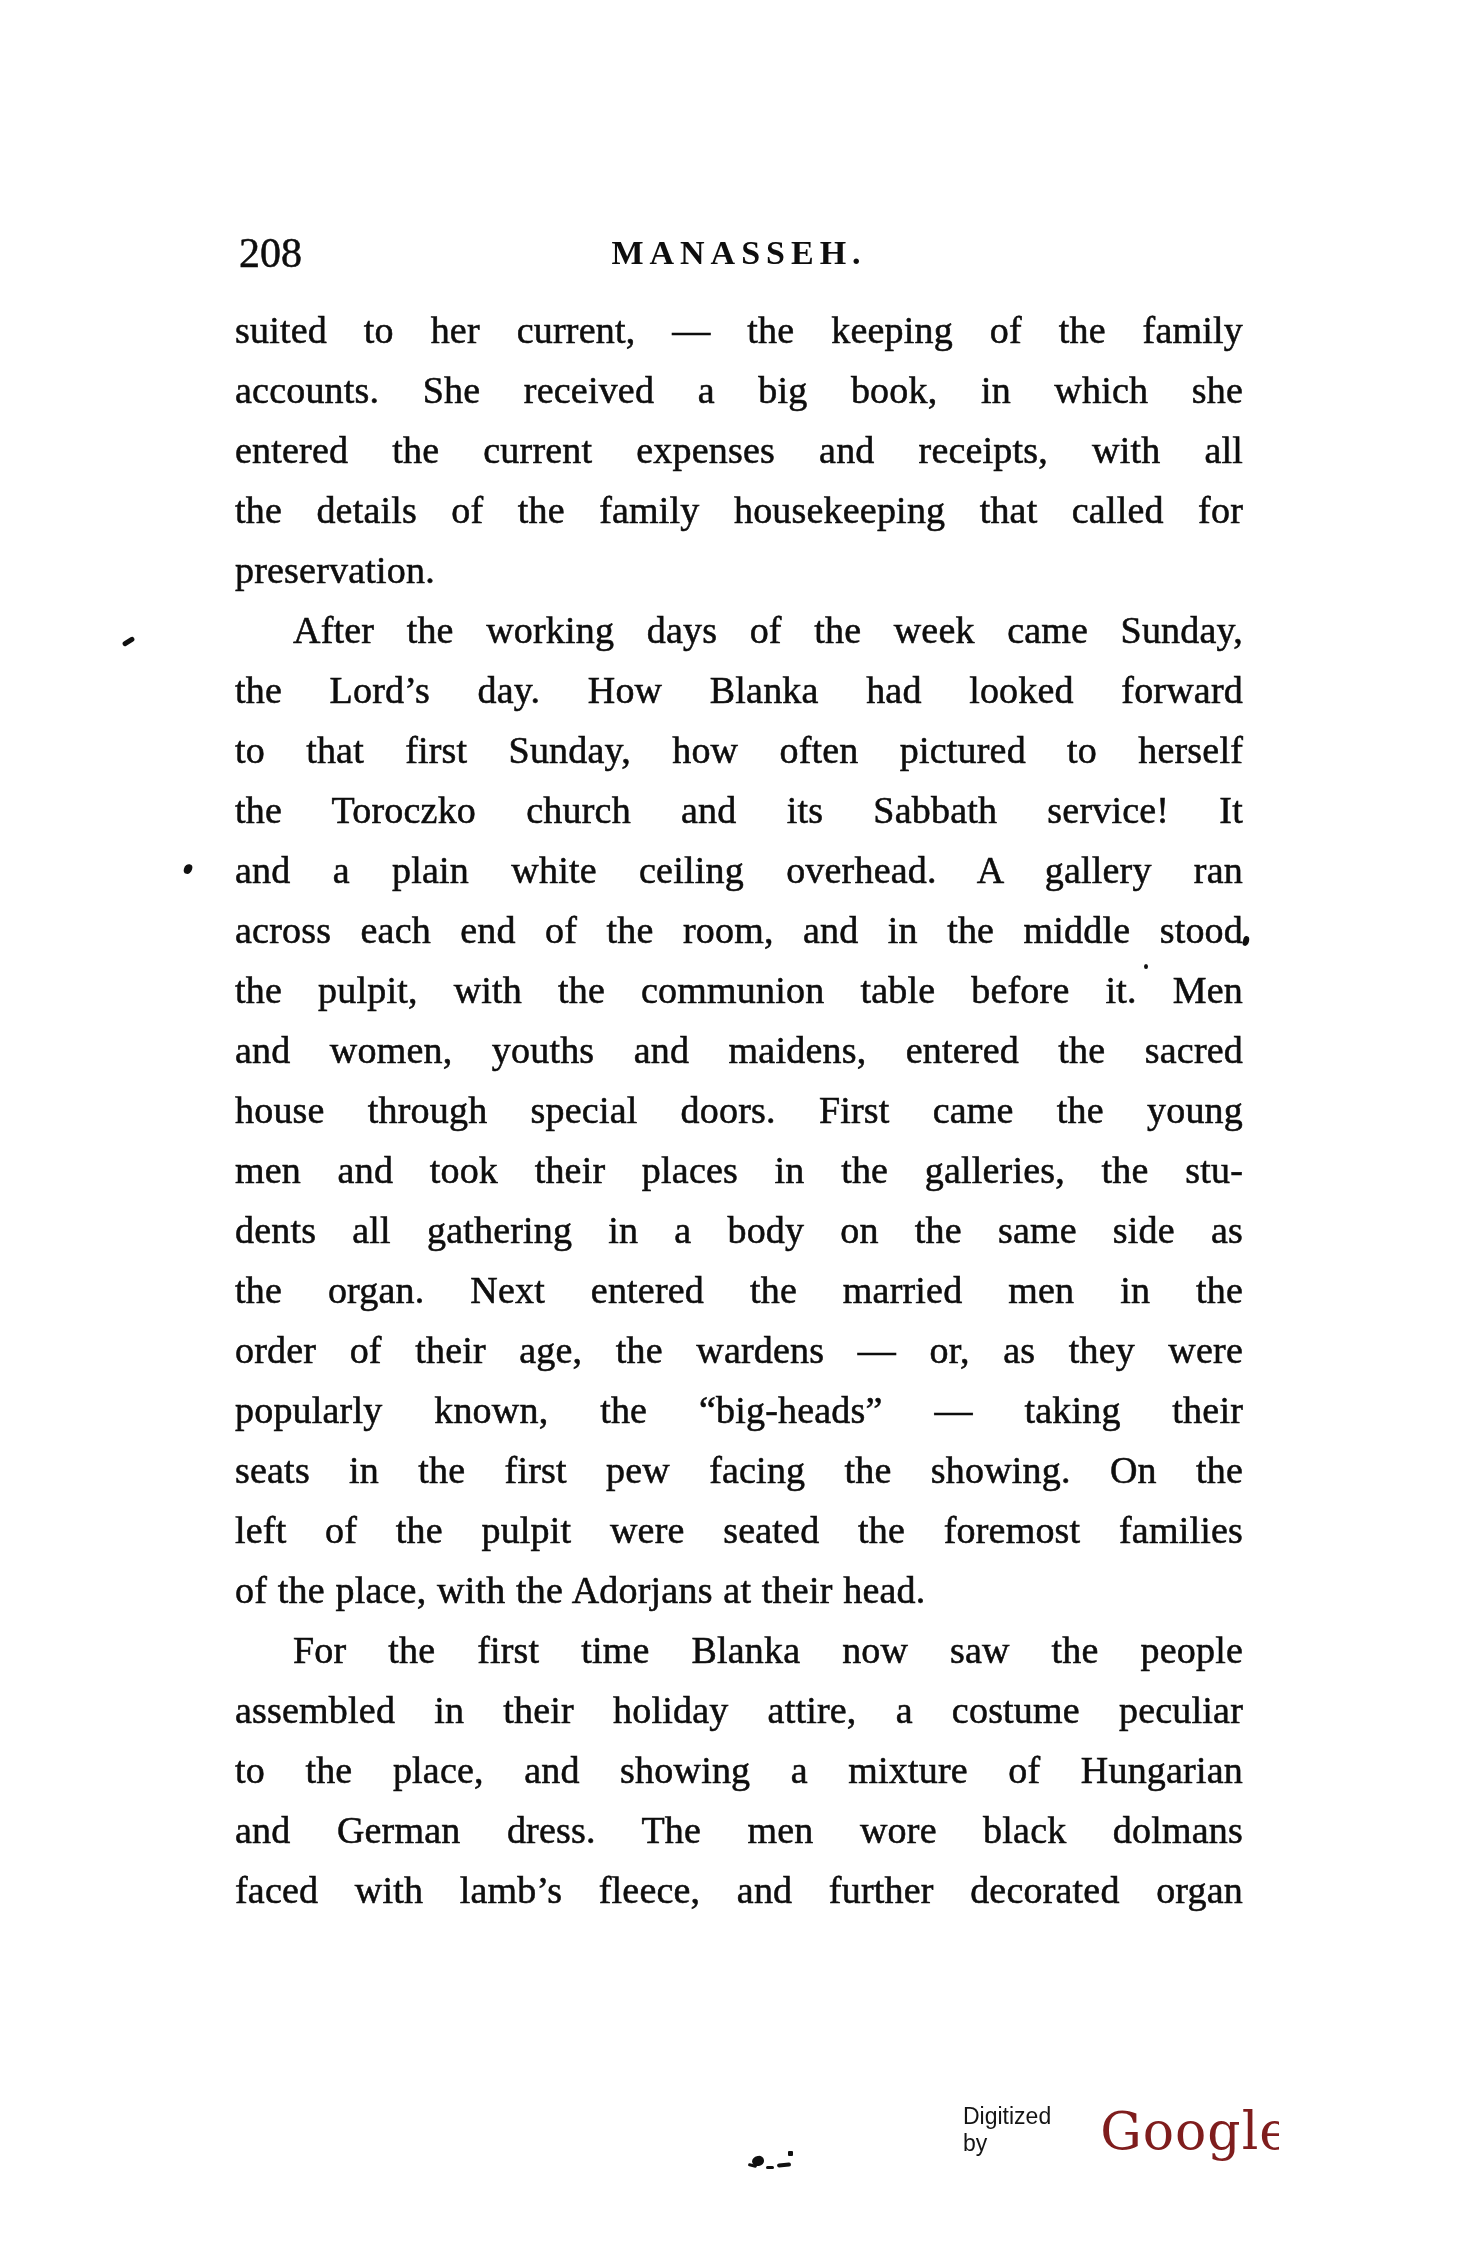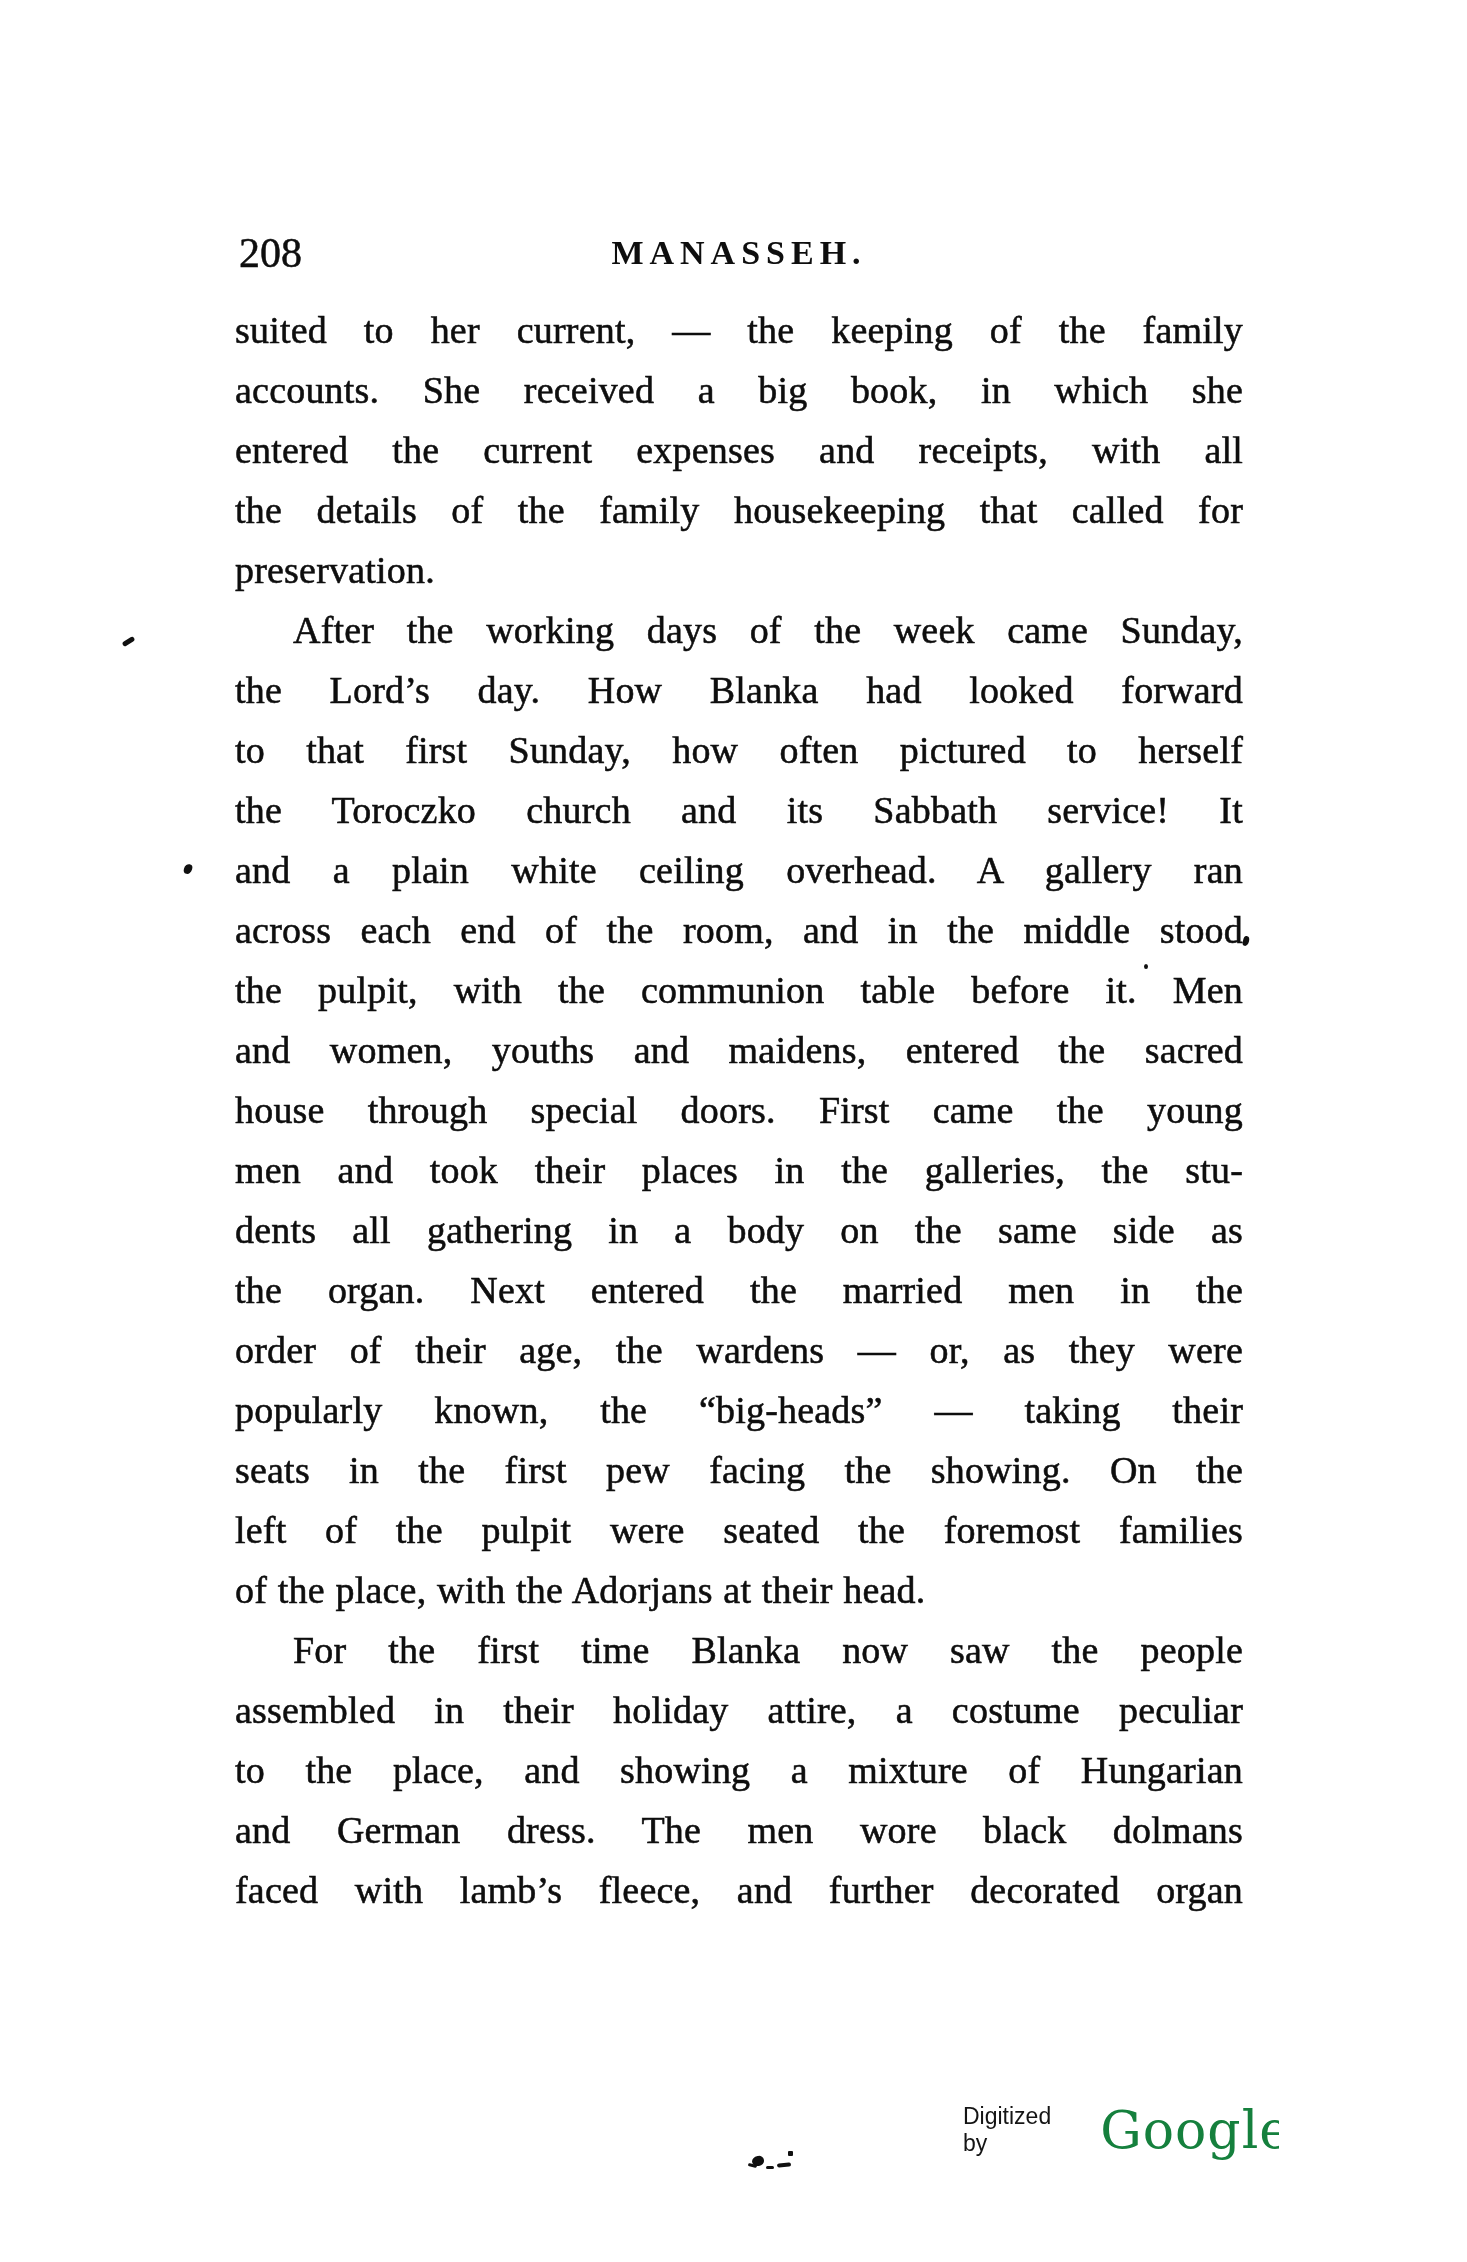--- a/index.html
+++ b/index.html
@@ -58,35 +58,35 @@
   }
   .line.indent { text-indent: 58px; }
   .line.para-end { text-align-last: left; }
 
   
   .footer {
     position: absolute;
     top: 2103px;
     left: 963px;
     display: flex;
-    align-items: center;
+    align-items: flex-end;
     gap: 37px;
   }
   .digitized {
     font-family: "Liberation Sans", sans-serif;
     font-size: 23px;
     color: #141414;
   }
   .google {
     font-family: "DejaVu Serif", serif;
     font-size: 52px;
     line-height: 52px;
     margin-left: 12px;
     letter-spacing: 1px;
-    color: #15803d;
+    color: #7f1d1d;
   }
 
   
   .speck { position: absolute; background: #101010; }
   .speck.s1 { left: 122px; top: 639px; width: 13px; height: 5px; border-radius: 3px; transform: rotate(-32deg); }
   .speck.s2 { left: 184px; top: 864px; width: 8px; height: 10px; border-radius: 60% 40% 55% 45%; transform: rotate(15deg); }
   .speck.s3 { left: 1332px; top: 711px; width: 7px; height: 7px; border-radius: 2px; }
   .speck.s4 { left: 1243px; top: 936px; width: 6px; height: 10px; border-radius: 50% 50% 60% 40%; transform: rotate(12deg); }
   .speck.s5 { left: 1144px; top: 964px; width: 4px; height: 5px; border-radius: 50%; }
   .speck.b1 { left: 752px; top: 2156px; width: 12px; height: 10px; border-radius: 55% 45% 50% 50%; transform: rotate(-8deg); }

